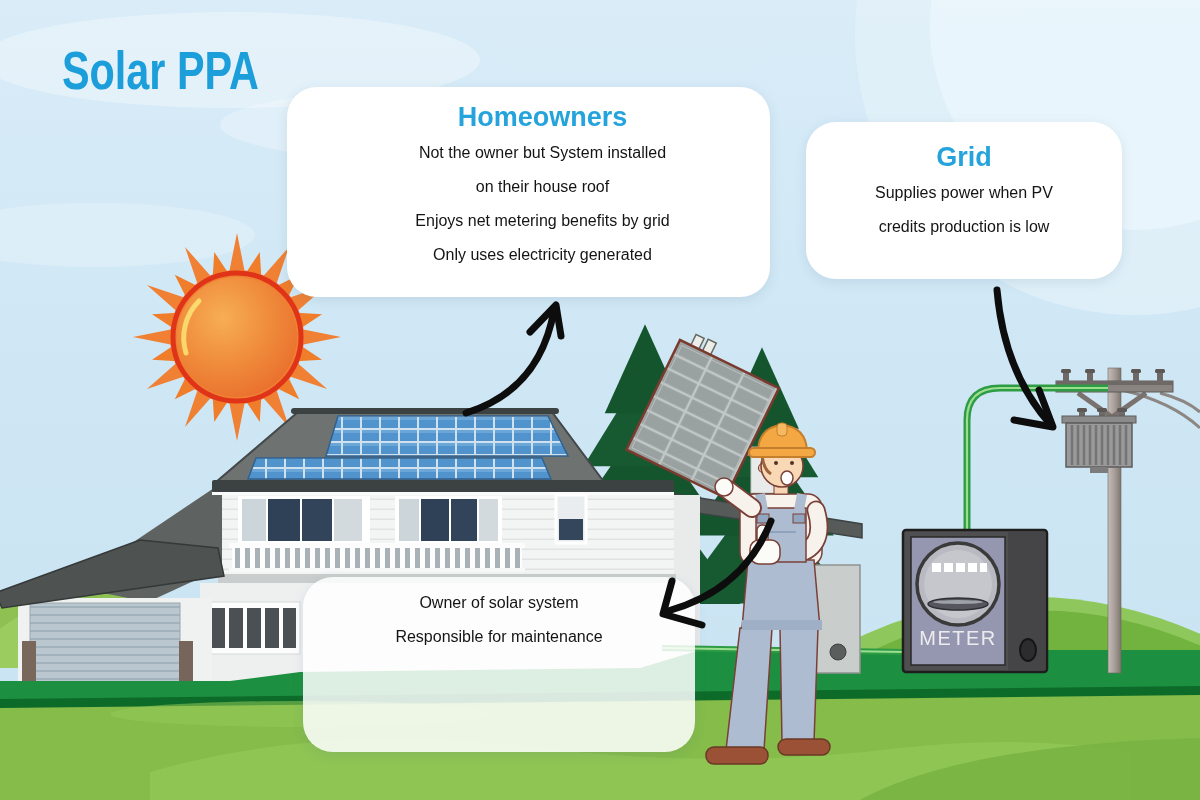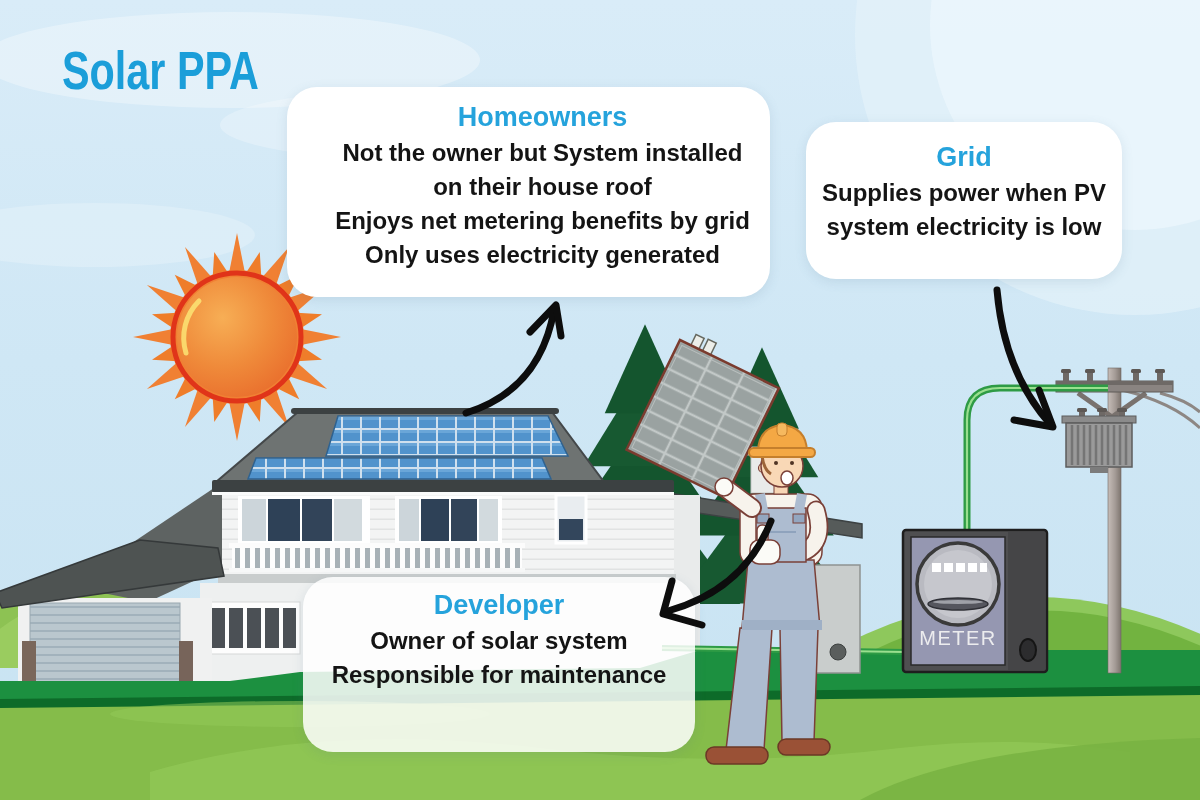--- a/index.html
+++ b/index.html
@@ -14,21 +14,21 @@
     position:absolute; left:62px; top:40px; z-index:10;
     font-size:53px; font-weight:700; color:#1b9ed9;
     transform:scaleX(.78); transform-origin:0 0; white-space:nowrap;
   }
   .callout {
     position:absolute; z-index:20; box-sizing:border-box;
     background:#ffffff; border-radius:30px; text-align:center;
     box-shadow:0 3px 12px rgba(80,110,140,.14);
   }
   .callout .title { font-weight:700; font-size:27px; color:#25a3dc; line-height:38px; }
-  .callout .line  { font-weight:700; font-size:24px; color:#141414; line-height:34px; }
+  .callout .line  { font-weight:400; font-size:16px; color:#141414; line-height:34px; }
   #homeowners-callout { left:287px; top:87px;  width:483px; height:210px; padding-top:11px;padding-left:28px; }
   #grid-callout       { left:806px; top:122px; width:316px; height:157px; padding-top:16px; }
   #developer-callout  { left:303px; top:577px; width:392px; height:175px; padding-top:9px;
                         background:rgba(255,255,255,.85); }
 </style>
 </head>
 <body>
 
 <div id="scene">
 
@@ -327,25 +327,24 @@
   <div class="title">Homeowners</div>
   <div class="line">Not the owner but System installed</div>
   <div class="line">on their house roof</div>
   <div class="line">Enjoys net metering benefits by grid</div>
   <div class="line">Only uses electricity generated</div>
 </div>
 
 <div id="grid-callout" class="callout">
   <div class="title">Grid</div>
   <div class="line">Supplies power when PV</div>
-  <div class="line">system electricity is low</div>
+  <div class="line">credits production is low</div>
 </div>
 
 <div id="developer-callout" class="callout">
-  <div class="title">Developer</div>
   <div class="line">Owner of solar system</div>
   <div class="line">Responsible for maintenance</div>
 </div>
 
 <svg id="arrows-svg" width="1200" height="800" viewBox="0 0 1200 800">
   <g fill="none" stroke="#0d0d0d" stroke-width="7" stroke-linecap="round" stroke-linejoin="round">
     <g>
       <path d="M466,413 Q540,390 554,310"></path>
       <polyline points="530,332 556,305 561,336"></polyline>
     </g>

